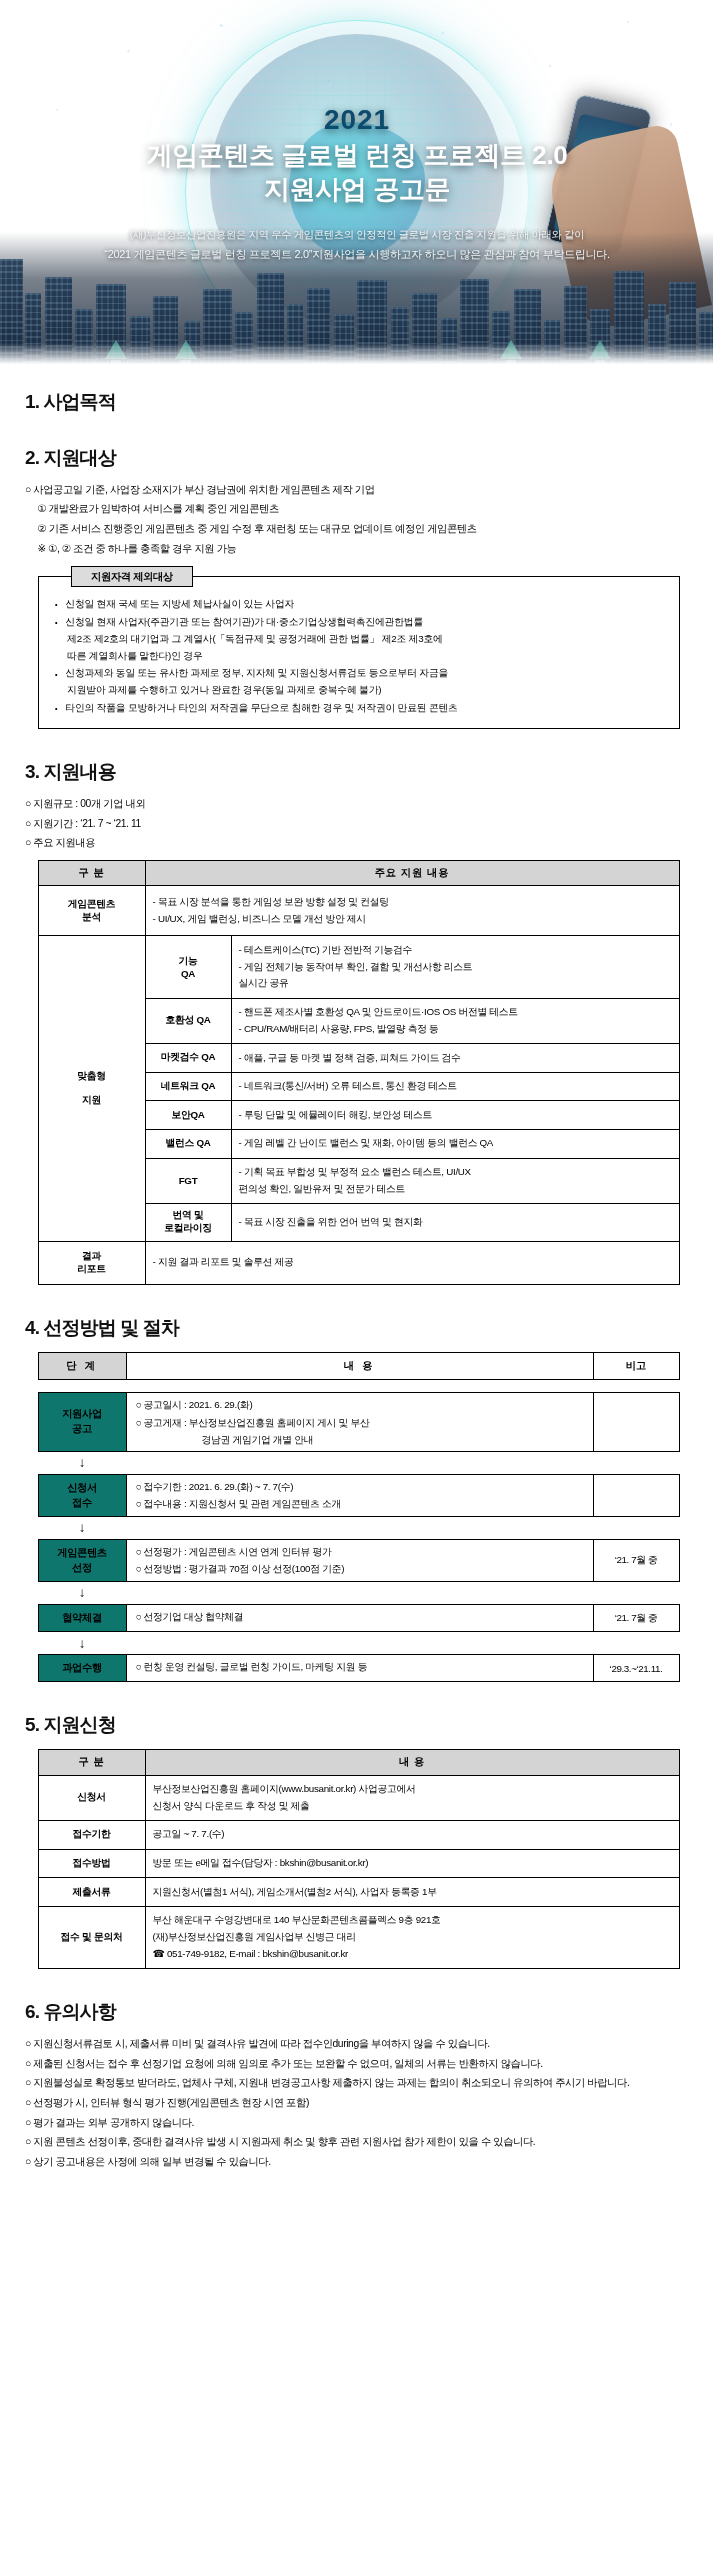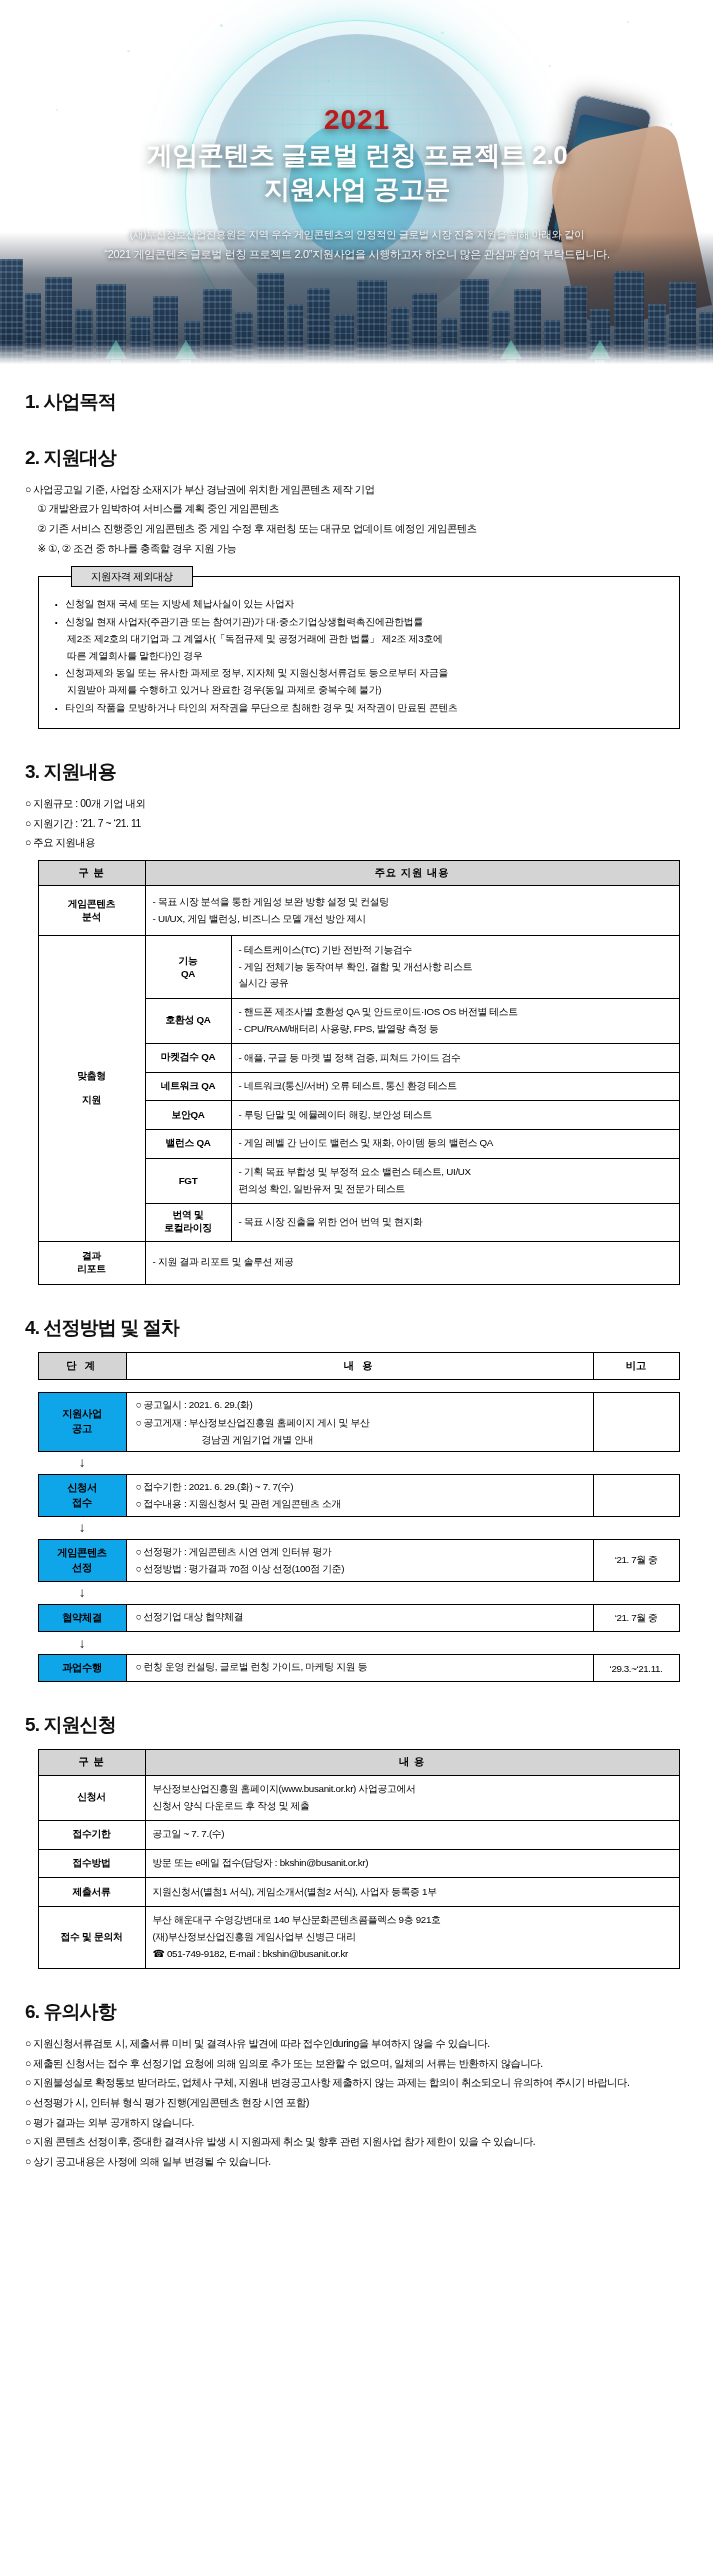--- a/index.html
+++ b/index.html
@@ -138,21 +138,21 @@
 
   .hero-text {
     position: relative;
     z-index: 5;
     text-align: center;
     padding-top: 105px;
   }
   .hero-year {
     font-size: 28px;
     font-weight: bold;
-    color: #b91c1c;
+    color: #0c4a6e;
     letter-spacing: 0.9px;
     line-height: 1.1;
     text-shadow: 0 1.8px 9px rgba(0,0,0,0.55);
   }
   .hero-title {
     font-size: 26px;
     font-weight: bold;
     color: #ffffff;
     line-height: 1.30;
     letter-spacing: -0.4px;
@@ -206,21 +206,21 @@
     margin: 18px 0 5.4px 12.5px;
     padding: 16px 12.5px 10.7px 12.5px;
     width: 642px;
   }
   .callout-title {
     position: absolute;
     top: -10.7px; left: 32px;
     background: #dcdcdc;
     border: 1.2px solid #000;
     font-size: 10.3px;
-    font-weight: normal;
+    font-weight: bold;
     letter-spacing: -0.4px;
     padding: 2.7px 19.6px;
     text-align: center;
   }
   .callout ul { margin: 3.6px 0 0 0; padding: 0; list-style: none; }
   .callout li {
     position: relative;
     font-size: 9.8px;
     line-height: 1.72;
     letter-spacing: -0.2px;
@@ -285,21 +285,21 @@
     width: 86px;
     border: 1.2px solid #000;
     border-left: none;
     text-align: center;
     font-size: 10.3px; font-weight: bold;
     padding: 6.2px 0;
   }
   .flow-row { display: flex; align-items: stretch; }
   .flow-row .f-step {
     width: 89px;
-    background: #0ea5e9;
+    background: #0f766e;
     border: 1.6px solid #000;
     display: flex; align-items: center; justify-content: center;
     text-align: center;
     font-size: 10.3px; font-weight: bold;
     letter-spacing: -0.4px;
     line-height: 1.45;
     padding: 5.4px 1.8px;
   }
   .flow-row .f-body {
     flex: 1;

